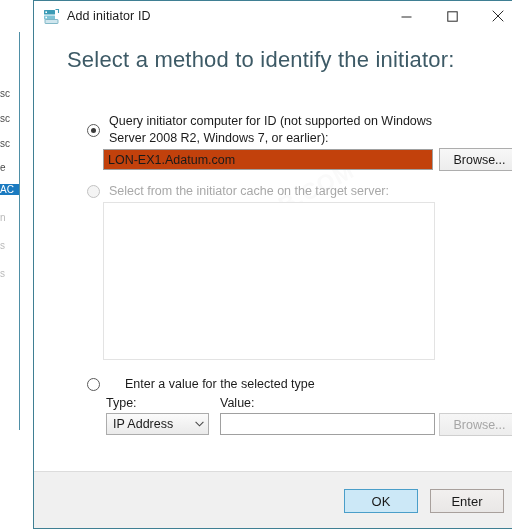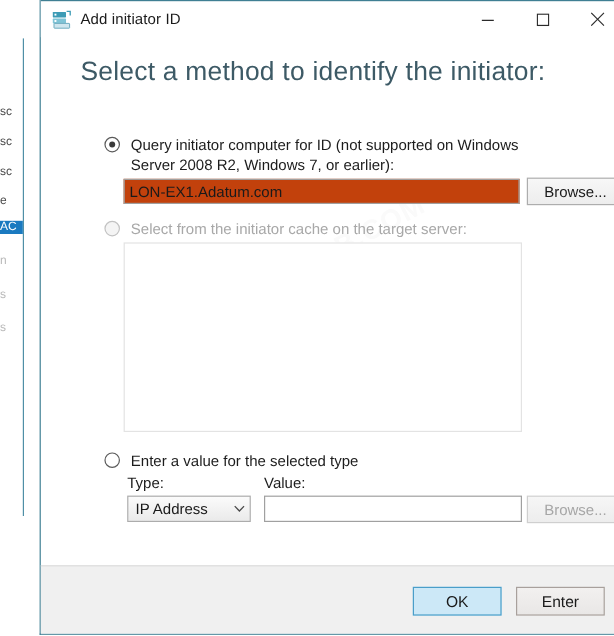--- a/index.html
+++ b/index.html
@@ -123,21 +123,21 @@
   #body-area {
     position: absolute;
     left: 0; top: 32px;
     right: 0;
     bottom: 56px;
   }
 
   .radio-row {
     position: absolute;
     display: flex;
-    align-items: flex-start;
+    align-items: center;
   }
   .radio {
     width: 13px; height: 13px;
     border-radius: 50%;
     border: 1px solid #5a5a5a;
     background: #ffffff;
     box-sizing: border-box;
     position: relative;
     flex: none;
     margin-top: 1px;
@@ -199,21 +199,21 @@
   #cachebox {
     position: absolute;
     left: 69px; top: 170px;
     width: 332px; height: 158px;
     border: 1px solid #e3e3e3;
     background: #ffffff;
     box-sizing: border-box;
   }
 
   
-  #opt3 { left: 53px; top: 344px; }
+  #opt3 { left: 53px; top: 344px; gap: 16px; }
 
   #type-label {
     position: absolute;
     left: 72px; top: 364px;
     font-size: 12.5px;
     color: #1c1c1c;
   }
   #value-label {
     position: absolute;
     left: 186px; top: 364px;

